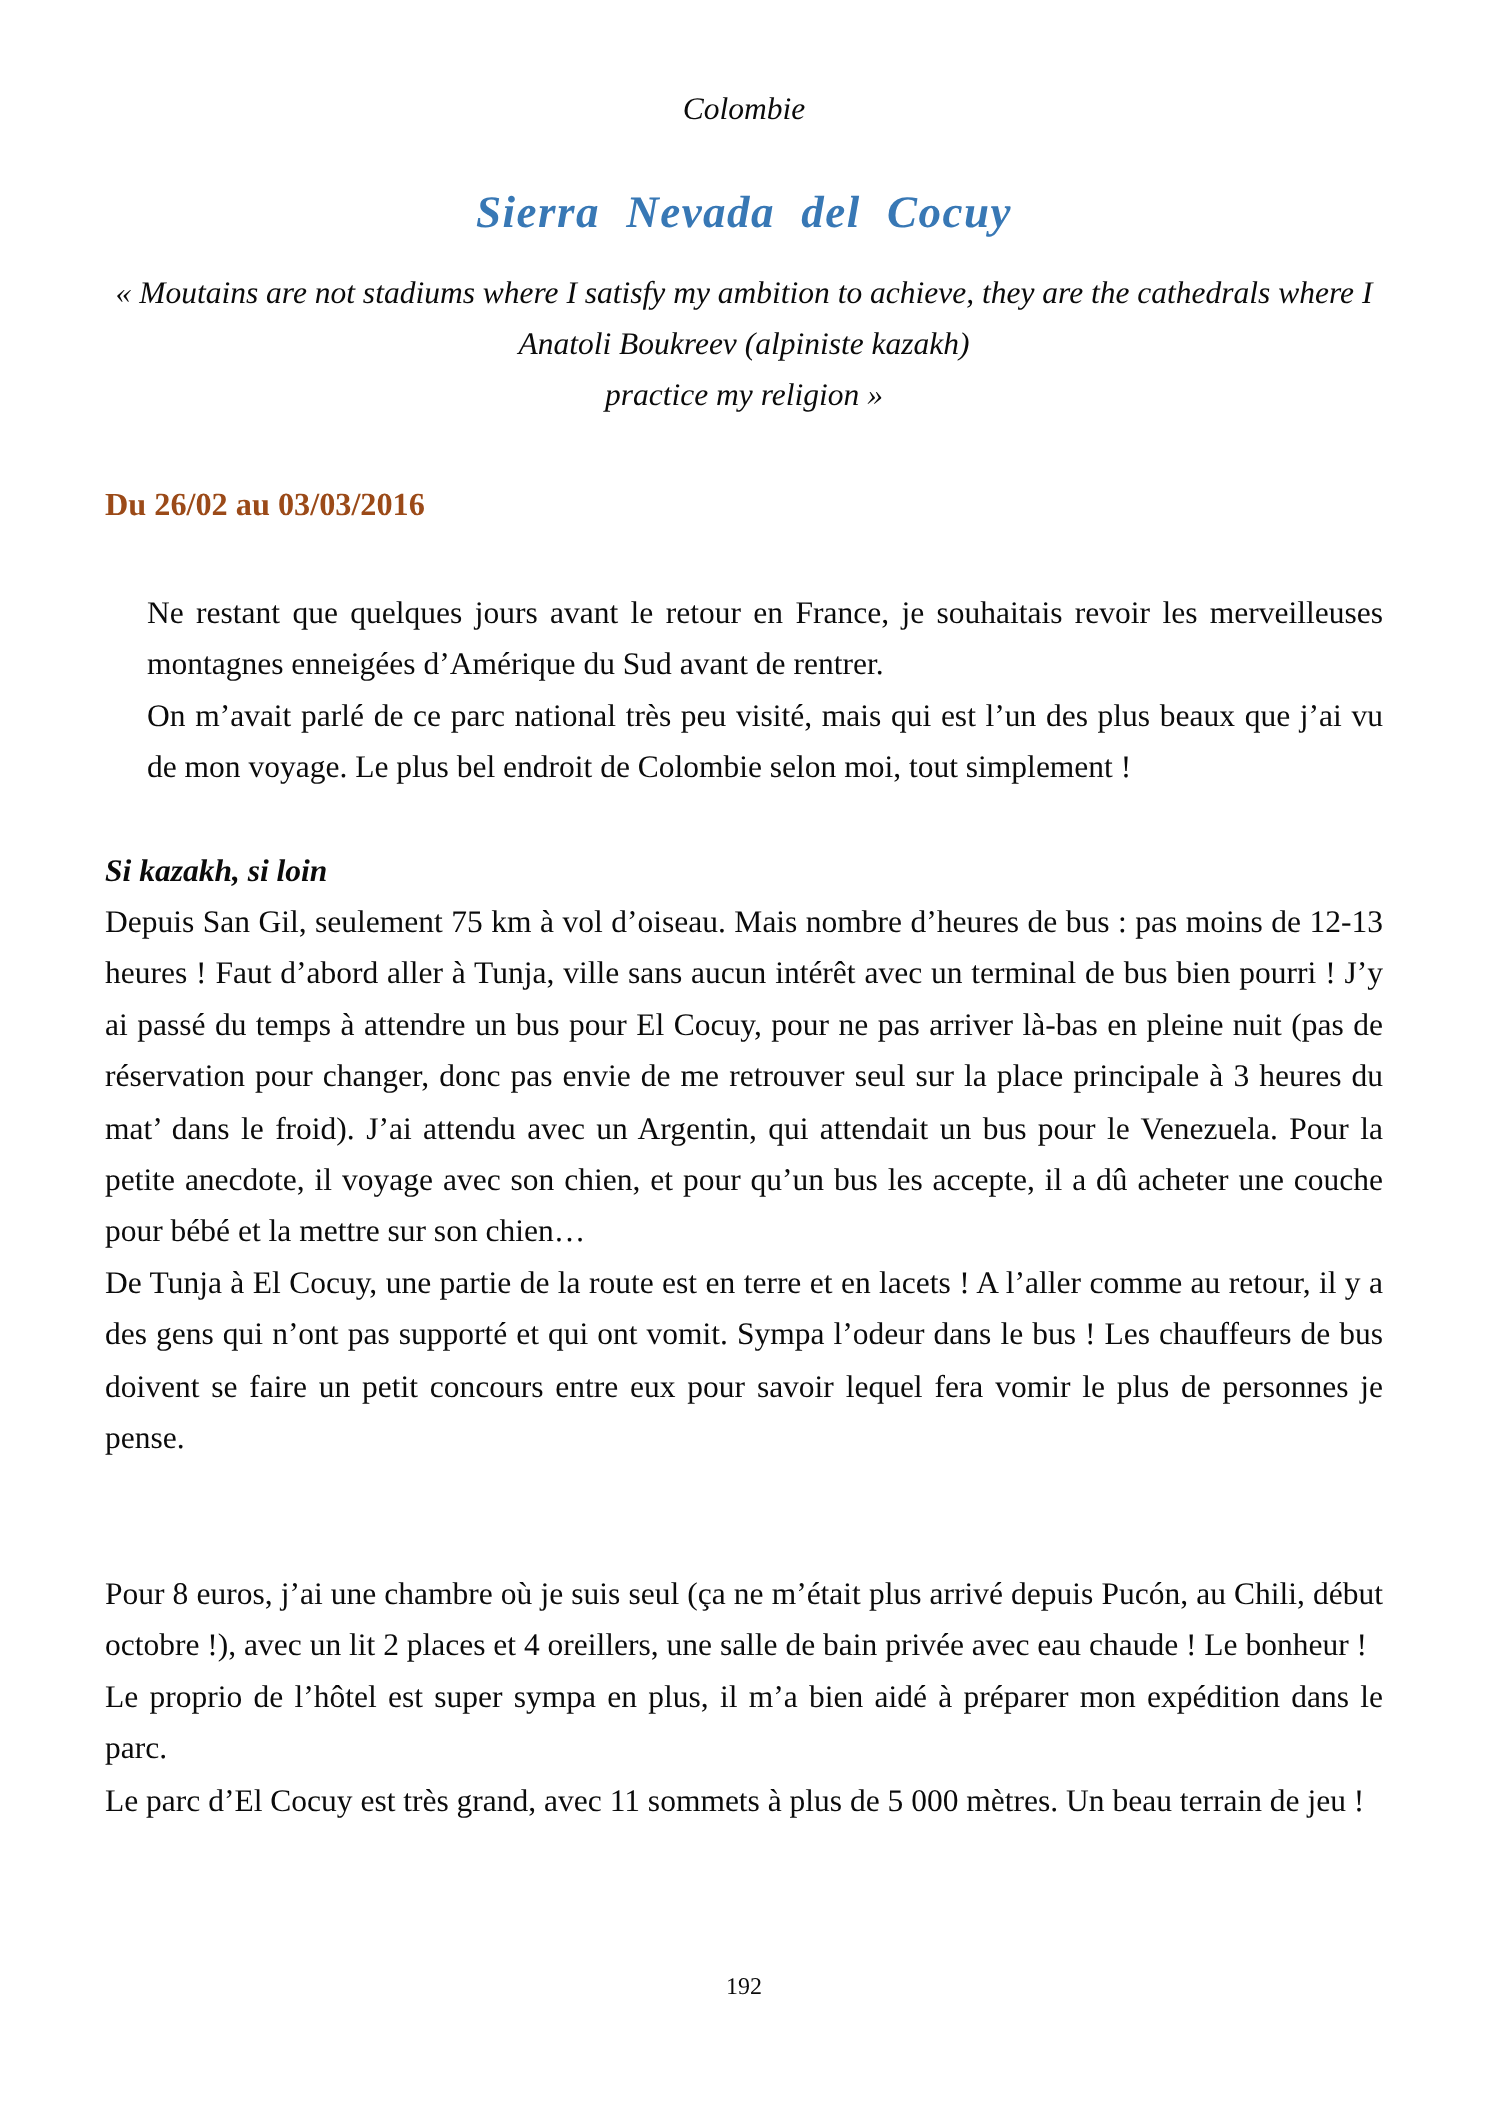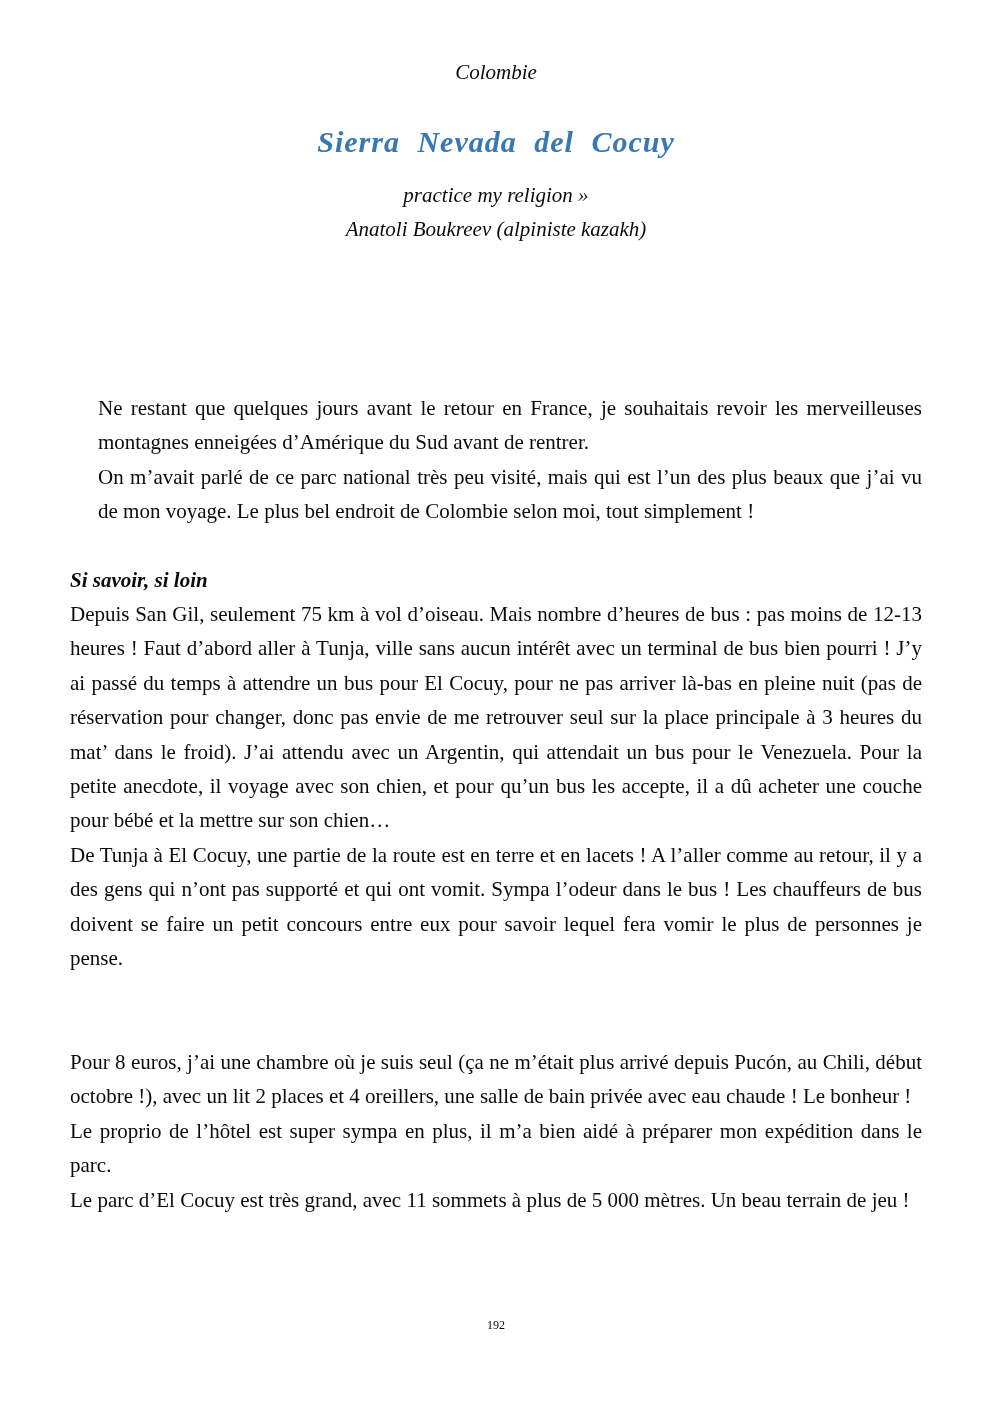--- a/index.html
+++ b/index.html
@@ -70,45 +70,47 @@
   .s2-body         { top: 1045px; }
   .section-heading {
     font-weight: bold;
     font-style: italic;
     font-size: 21px;
     line-height: 34px;
   }
   .page-number {
     top: 1308px;
     text-align: center;
-    font-size: 12px;
+    font-size: 16px;
     line-height: 34px;
   }
 </style>
 </head>
 <body>
 
 <div class="page">
 
   <div class="abs doc-header">Colombie</div>
 
   <div class="abs doc-title">Sierra Nevada del Cocuy</div>
 
   <div class="abs quote-block">
+    <div>«&nbsp;Moutains are not stadiums where I satisfy my ambition to achieve, they are the cathedrals where I</div>
+    <div>Anatoli Boukreev (alpiniste kazakh)</div>
     <div>practice my religion&nbsp;»</div>
-    <div>Anatoli Boukreev (alpiniste kazakh)</div>
   </div>
 
+  <div class="abs date-heading">Du 26/02 au 03/03/2016</div>
 
   <div class="abs body-block intro-block">
     <p>Ne restant que quelques jours avant le retour en France, je souhaitais revoir les merveilleuses montagnes enneigées d’Amérique du Sud avant de rentrer.</p>
     <p>On m’avait parlé de ce parc national très peu visité, mais qui est l’un des plus beaux que j’ai vu de mon voyage. Le plus bel endroit de Colombie selon moi, tout simplement&nbsp;!</p>
   </div>
 
-  <div class="abs section-heading s1-heading">Si savoir, si loin</div>
+  <div class="abs section-heading s1-heading">Si kazakh, si loin</div>
 
   <div class="abs body-block s1-body">
     <p>Depuis San Gil, seulement 75 km à vol d’oiseau. Mais nombre d’heures de bus&nbsp;: pas moins de 12-13 heures&nbsp;! Faut d’abord aller à Tunja, ville sans aucun intérêt avec un terminal de bus bien pourri&nbsp;! J’y ai passé du temps à attendre un bus pour El Cocuy, pour ne pas arriver là-bas en pleine nuit (pas de réservation pour changer, donc pas envie de me retrouver seul sur la place principale à 3 heures du mat’ dans le froid). J’ai attendu avec un Argentin, qui attendait un bus pour le Venezuela. Pour la petite anecdote, il voyage avec son chien, et pour qu’un bus les accepte, il a dû acheter une couche pour bébé et la mettre sur son chien…</p>
     <p>De Tunja à El Cocuy, une partie de la route est en terre et en lacets&nbsp;! A l’aller comme au retour, il y a des gens qui n’ont pas supporté et qui ont vomit. Sympa l’odeur dans le bus&nbsp;! Les chauffeurs de bus doivent se faire un petit concours entre eux pour savoir lequel fera vomir le plus de personnes je pense.</p>
   </div>
 
 
   <div class="abs body-block s2-body">
     <p>Pour 8 euros, j’ai une chambre où je suis seul (ça ne m’était plus arrivé depuis Pucón, au Chili, début octobre&nbsp;!), avec un lit 2 places et 4 oreillers, une salle de bain privée avec eau chaude&nbsp;! Le bonheur&nbsp;!</p>
     <p>Le proprio de l’hôtel est super sympa en plus, il m’a bien aidé à préparer mon expédition dans le parc.</p>

